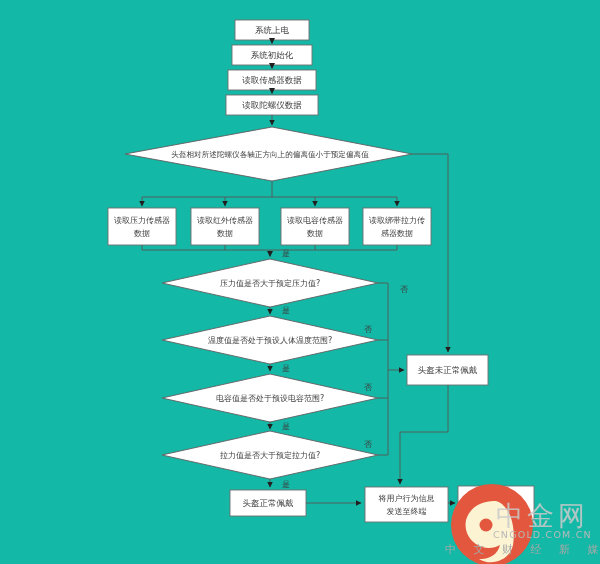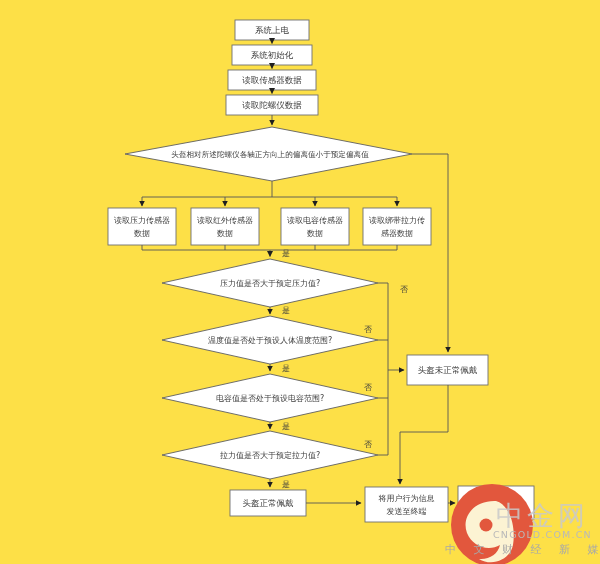--- a/index.html
+++ b/index.html
@@ -1,19 +1,19 @@
 <!DOCTYPE html>
 <html><head>
 <meta charset="utf-8">
 <style>
   html, body { margin: 0; padding: 0; background: #ffffff; }
   .page {
     width: 600px; height: 564px;
     position: relative;
-    background: #fde047;
+    background: #14b8a6;
     font-family: "DejaVu Sans", sans-serif;
     overflow: hidden;
     text-align: center;
   }
   svg text {
     font-family: "DejaVu Sans", sans-serif;
     fill: #3d3d3d;
   }
   .node-rect { fill: #ffffff; stroke: #6f6f6f; stroke-width: 0.9; }
   .node-diamond { fill: #ffffff; stroke: #5f5f5f; stroke-width: 0.9; }

